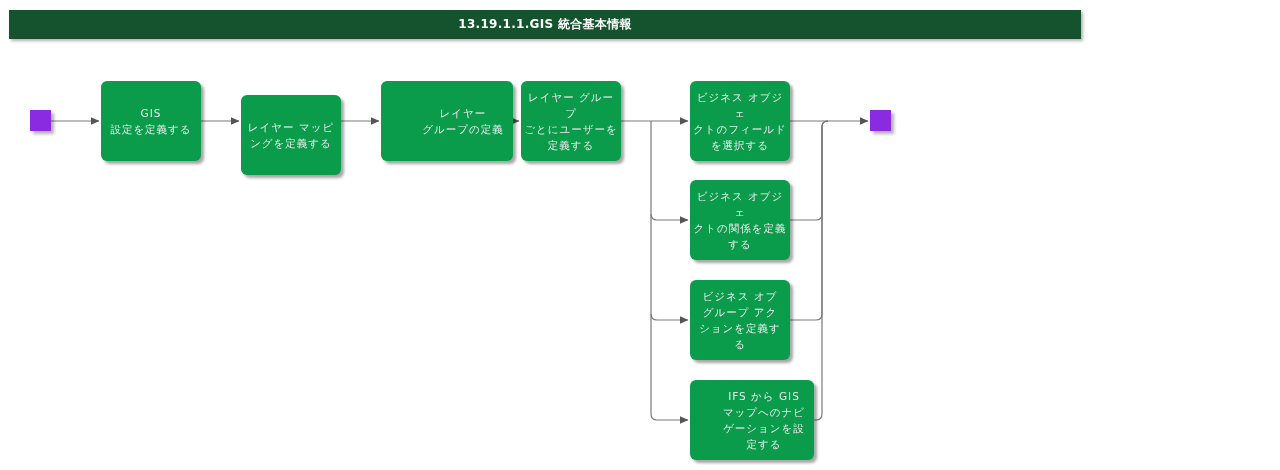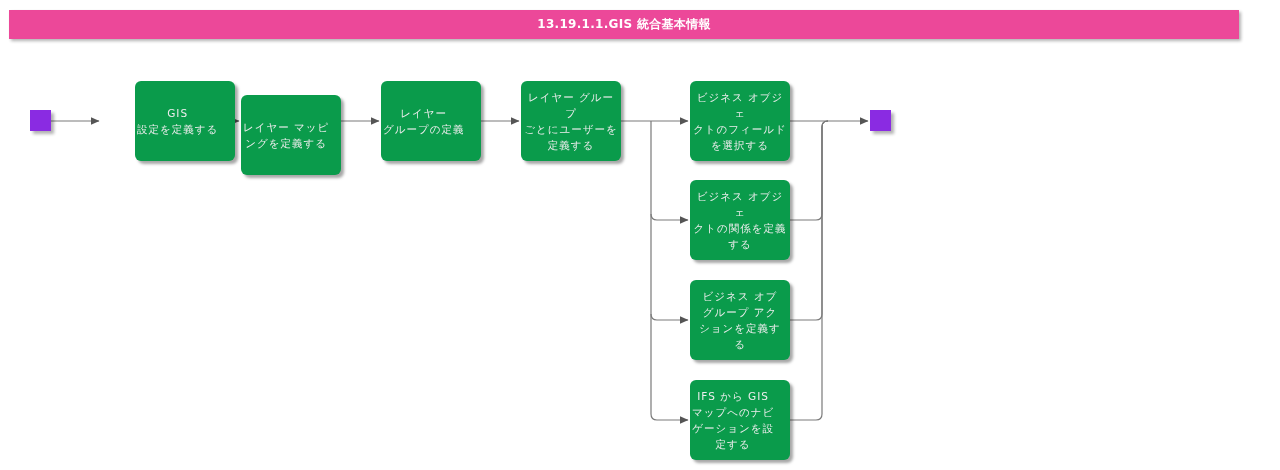--- a/index.html
+++ b/index.html
@@ -13,23 +13,23 @@
     width: 1280px;
     height: 470px;
     background: #ffffff;
     overflow: hidden;
   }
   
   .title-bar {
     position: absolute;
     left: 9px;
     top: 10px;
-    width: 1230px;
+    width: 1072px;
     height: 29px;
-    background: #ec4899;
+    background: #14532d;
     box-shadow: 2px 2px 3px rgba(0,0,0,0.30);
     display: flex;
     align-items: center;
     justify-content: center;
   }
   .title-bar span {
     color: #ffffff;
     font-size: 12px;
     font-weight: bold;
     letter-spacing: 0.3px;
@@ -57,40 +57,40 @@
   
   .task {
     position: absolute;
     width: 100px;
     height: 80px;
     background: #0A9B4B;
     border-radius: 6px;
     box-shadow: 3px 3px 3px rgba(0,0,0,0.35);
     display: flex;
     align-items: center;
-    justify-content: flex-start;
+    justify-content: center;
     text-align: center;
     cursor: pointer;
   }
   .task span {
     color: #EDEDED;
     font-size: 10.5px;
     line-height: 16px;
     letter-spacing: 1px;
     white-space: pre-line;
     padding: 0 2px;
   }
-  .task.t1 { left: 101px; top: 81px; margin-left: 34px;  }
+  .task.t1 { left: 101px; top: 81px;  }
   .task.t2 { left: 241px; top: 95px;  }
-  .task.t3 { left: 381px; top: 81px;  }
+  .task.t3 { left: 381px; top: 81px; padding-left: 32px;  }
   .task.t4 { left: 521px; top: 81px;  }
   .task.t5 { left: 690px; top: 81px;  }
   .task.t6 { left: 690px; top: 180px; }
   .task.t7 { left: 690px; top: 280px; }
-  .task.t8 { left: 690px; top: 380px; }
+  .task.t8 { left: 690px; top: 380px; padding-left: 24px; }
 </style>
 </head>
 <body>
 
 <div class="canvas">
 
   <div class="title-bar">
     <span>13.19.1.1.GIS 統合基本情報</span>
   </div>
 

